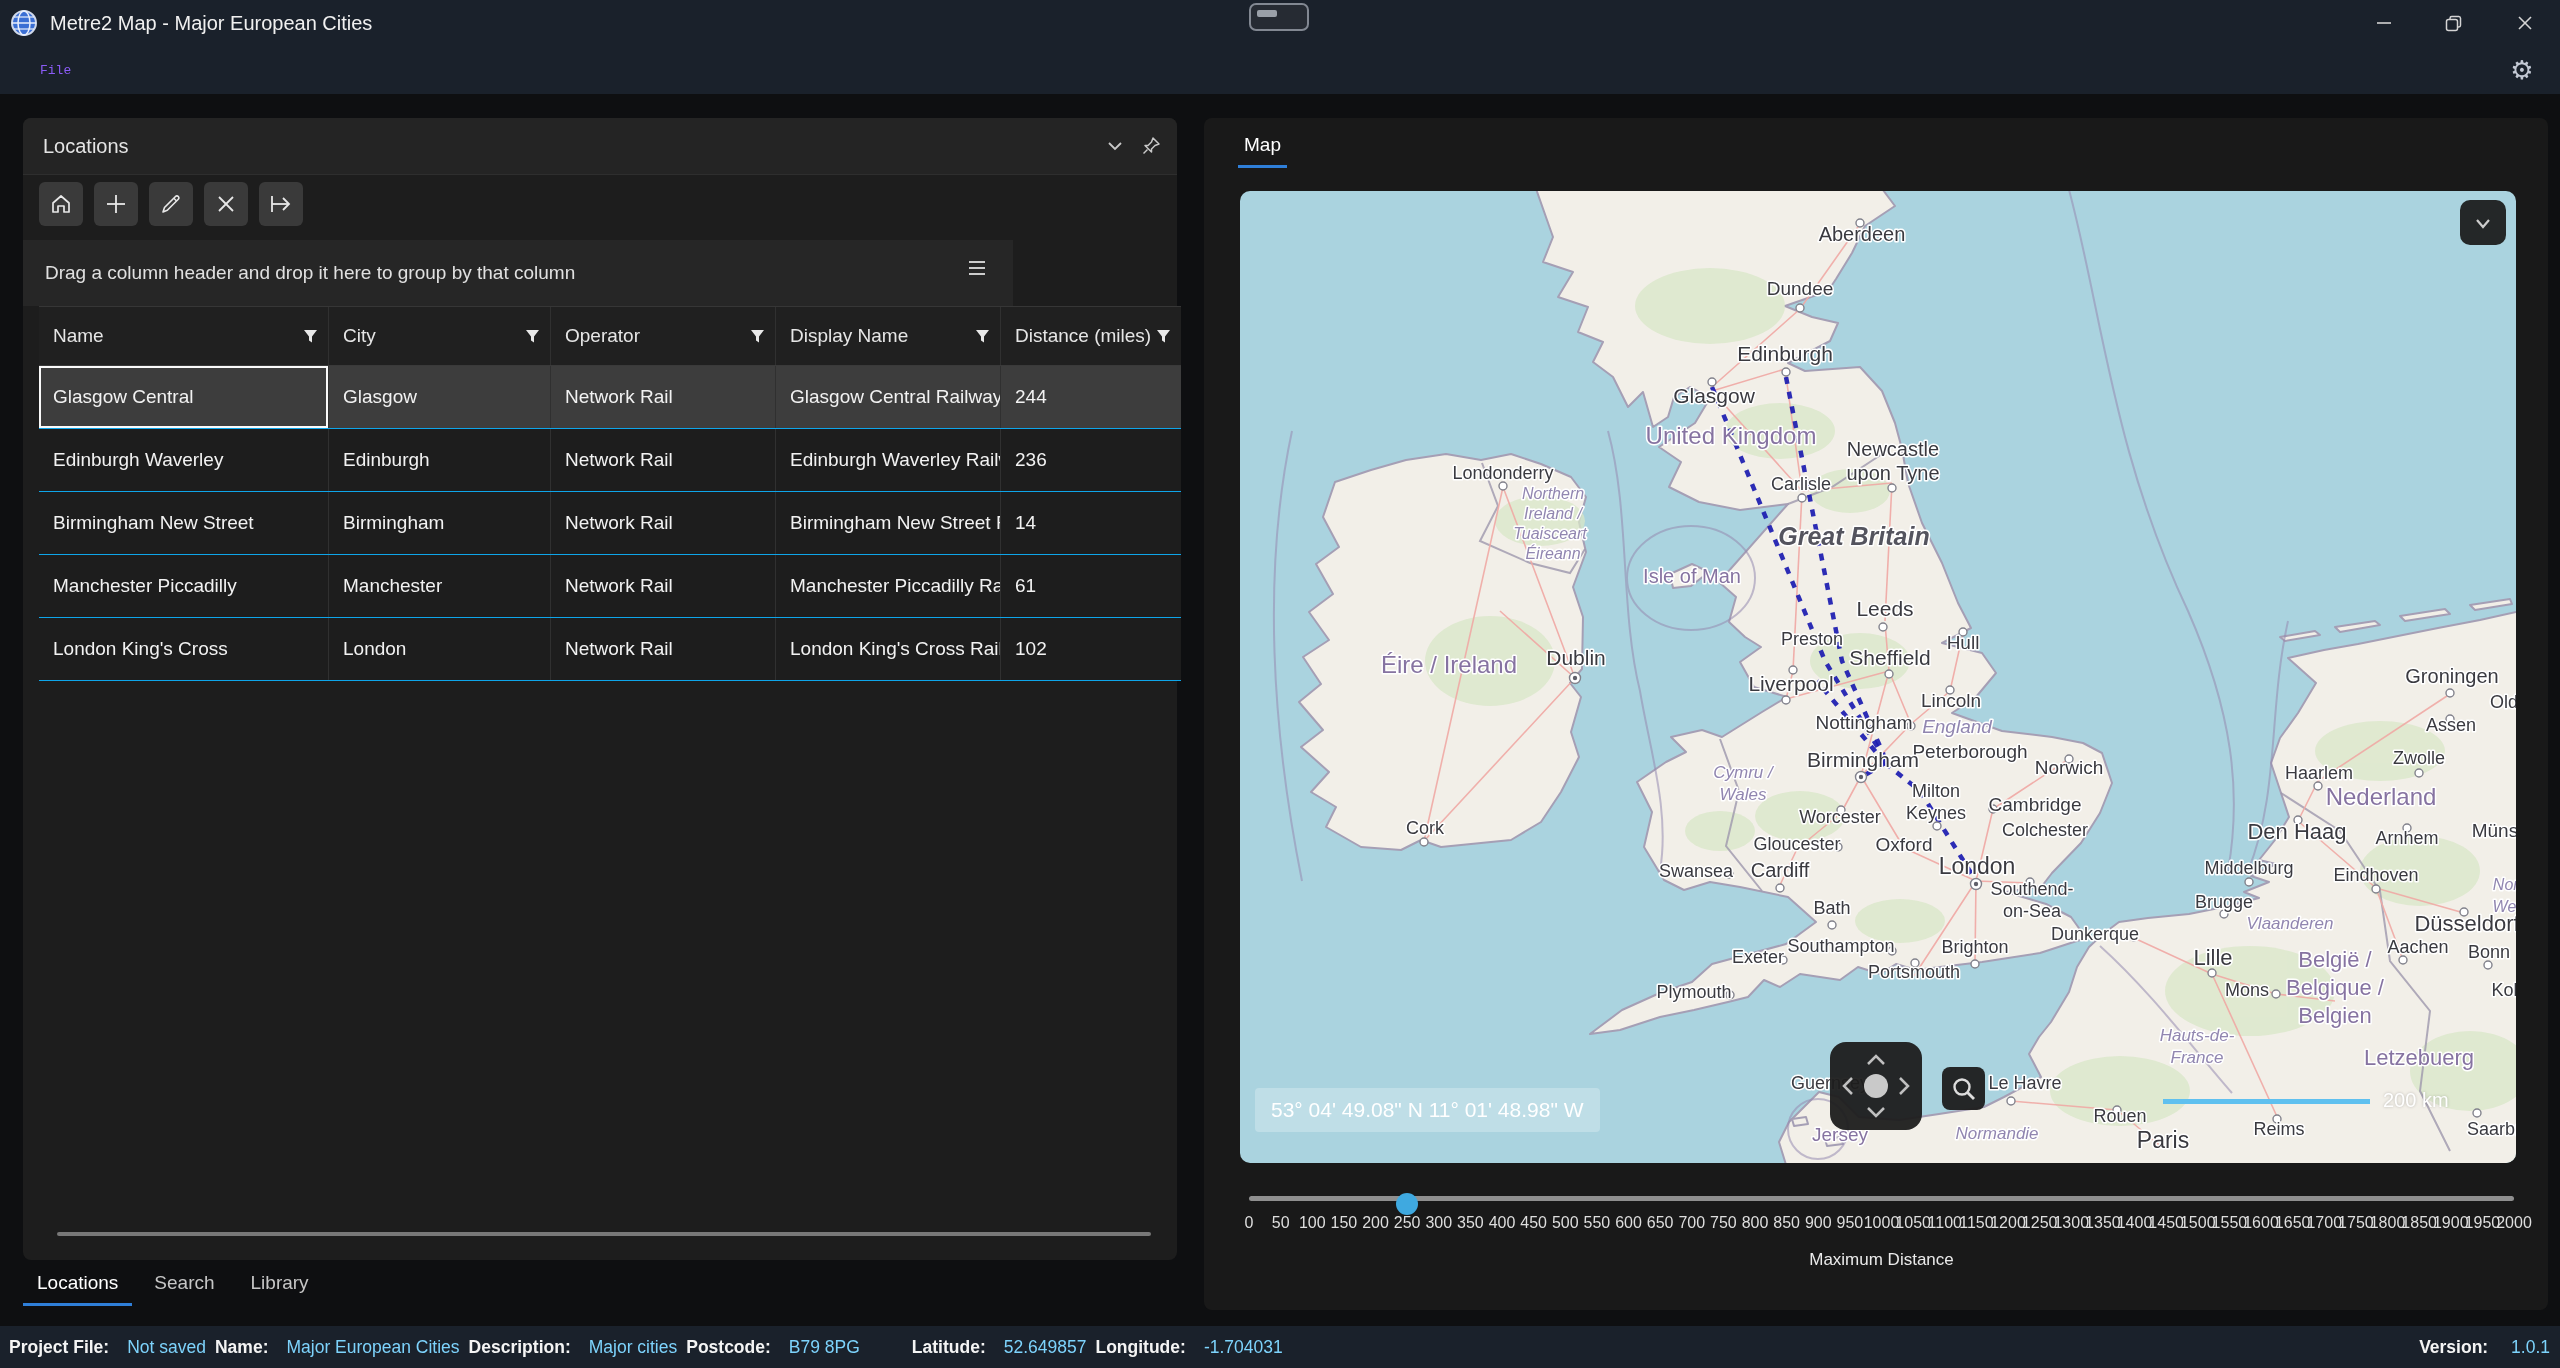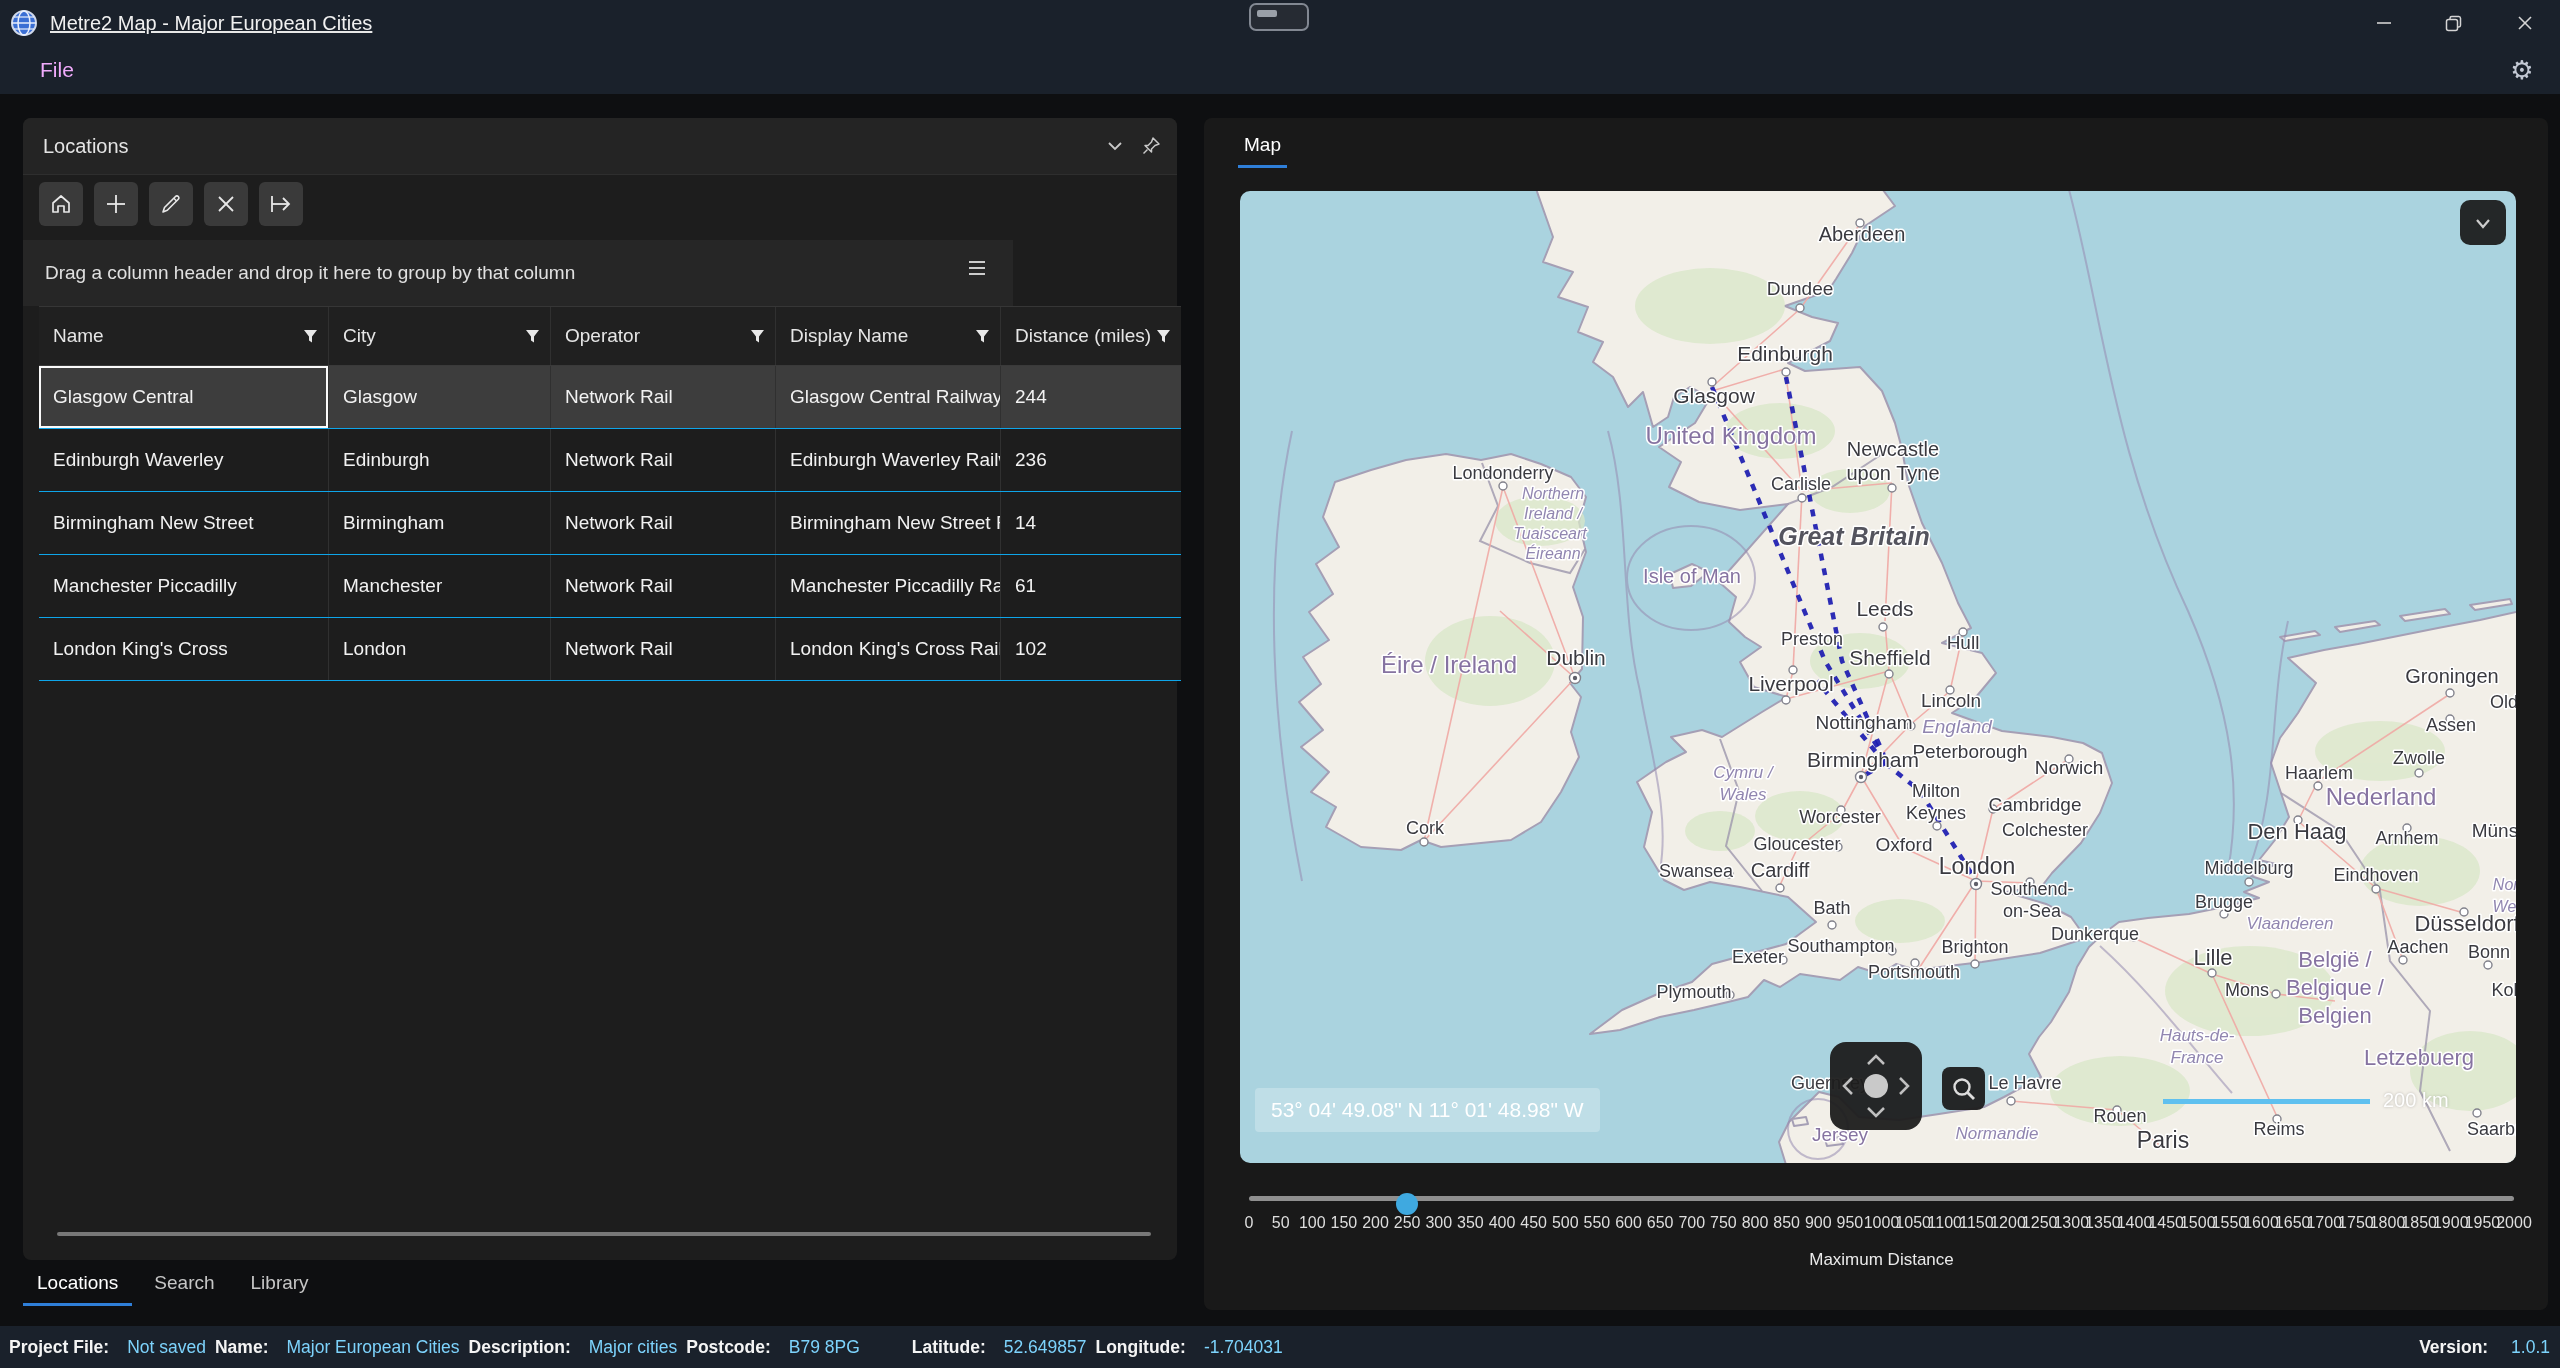--- a/index.html
+++ b/index.html
@@ -1,26 +1,26 @@
 <!DOCTYPE html>
 <html><head>
 <meta charset="utf-8">
 <style>
   html,body{margin:0;padding:0;background:#0e0f11;font-family:"Liberation Sans",sans-serif;}
   #app{position:relative;width:2560px;height:1368px;background:#0e0f11;overflow:hidden;color:#e8e8e8;}
   
-  #titlebar{position:absolute;left:0;top:0;width:2560px;height:46px;background:#1a212b;display:flex;align-items:center;text-decoration:underline;}
+  #titlebar{position:absolute;left:0;top:0;width:2560px;height:46px;background:#1a212b;display:flex;align-items:center;}
   #app-icon{width:28px;height:28px;margin-left:10px;}
   #window-title{margin-left:12px;font-size:20px;color:#f0f0f0;}
   #snap-pill{position:absolute;left:1249px;top:3px;width:56px;height:24px;border:2px solid #828892;border-radius:7px;background:#262b33;}
   #snap-pill .bar{position:absolute;left:6px;top:5px;width:20px;height:7px;background:#9aa0a8;border-radius:2px;}
   .winbtn{position:absolute;top:0;width:64px;height:46px;display:flex;align-items:center;justify-content:center;}
   #btn-min{left:2352px;} #btn-max{left:2421px;} #btn-close{left:2493px;}
   #menubar{position:absolute;left:0;top:46px;width:2560px;height:48px;background:#1a212b;display:flex;align-items:center;}
-  #menu-file{margin-left:30px;font-size:21px;color:#f0abfc;padding:6px 10px;}
+  #menu-file{margin-left:30px;font-size:13px;color:#8b5cf6;padding:6px 10px;font-family:Liberation Mono, monospace;}
   #gear-btn{position:absolute;right:18px;top:5px;width:40px;height:38px;display:flex;align-items:center;justify-content:center;font-size:26px;color:#c3c9d4;}
   
   #loc-panel{position:absolute;left:23px;top:118px;width:1154px;height:1142px;background:#1d1d1d;border-radius:8px;}
   #loc-header{position:absolute;left:0;top:0;width:100%;height:56px;background:#242424;border-radius:8px 8px 0 0;border-bottom:1px solid #2e2e2e;display:flex;align-items:center;}
   #loc-title{margin-left:20px;font-size:20px;color:#e4e4e4;}
   .hdr-ico{position:absolute;top:14px;width:28px;height:28px;display:flex;align-items:center;justify-content:center;}
   #loc-chevron{right:48px;} #loc-pin{right:12px;}
   #loc-toolbar{position:absolute;left:16px;top:64px;height:46px;display:flex;gap:11px;}
   .tbtn{width:44px;height:44px;background:#3a3a3a;border-radius:6px;display:flex;align-items:center;justify-content:center;}
   #group-bar{position:absolute;left:0px;top:122px;width:990px;height:66px;background:#262626;display:flex;align-items:center;}

